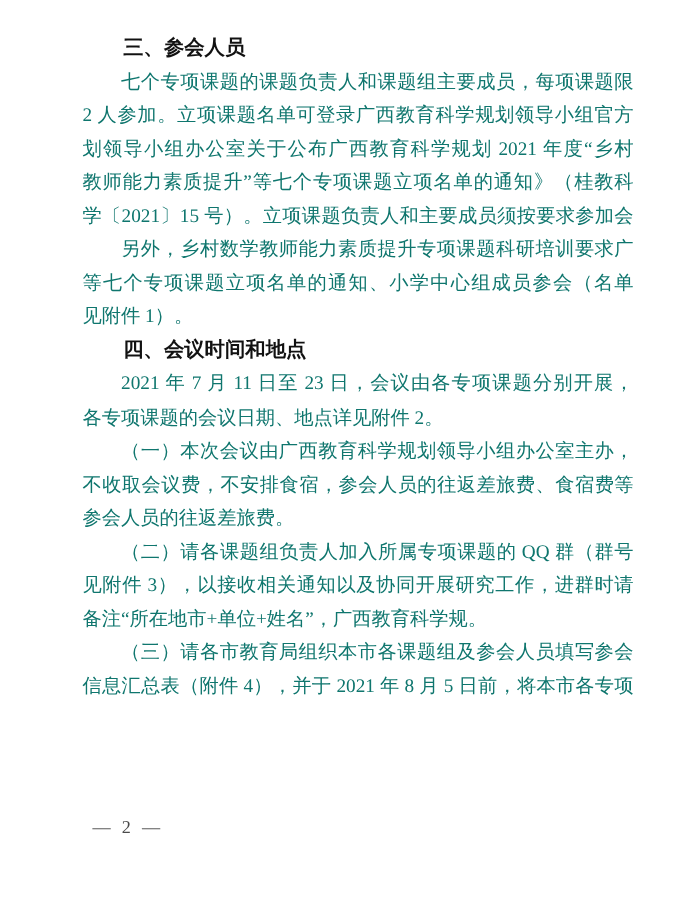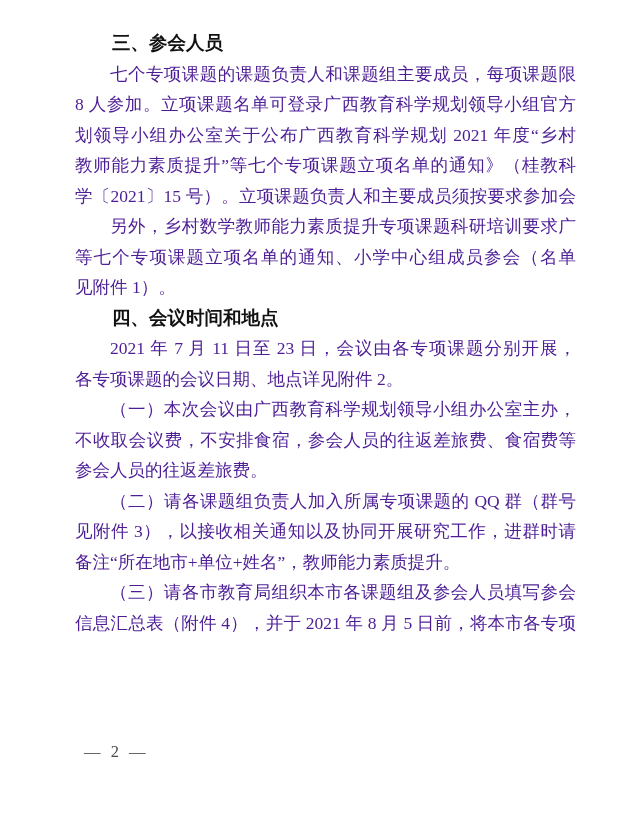--- a/index.html
+++ b/index.html
@@ -17,21 +17,21 @@
   .content {
     position: absolute;
     left: 75px;
     top: 28px;
     width: 501px;
   }
   .line {
     font-family: "Liberation Serif", "DejaVu Serif", serif;
     font-size: 17.5px;
     line-height: 30.5px;
-    color: #4c1d95;
+    color: #0f766e;
     text-align: justify;
     white-space: normal;
   }
   .line.j {
     text-align-last: justify;
   }
   .line.i {
     text-indent: 2em;
   }
   .line.h {
@@ -51,33 +51,33 @@
     letter-spacing: 3px;
   }
 </style>
 </head>
 <body>
 
 <div class="page">
   <div class="content">
     <div class="line h i">三、参会人员</div>
     <div class="line j i">七个专项课题的课题负责人和课题组主要成员，每项课题限</div>
-    <div class="line j">8 人参加。立项课题名单可登录广西教育科学规划领导小组官方</div>
+    <div class="line j">2 人参加。立项课题名单可登录广西教育科学规划领导小组官方</div>
     <div class="line j">划领导小组办公室关于公布广西教育科学规划 2021 年度“乡村</div>
     <div class="line j">教师能力素质提升”等七个专项课题立项名单的通知》（桂教科</div>
     <div class="line j">学〔2021〕15 号）。立项课题负责人和主要成员须按要求参加会</div>
     <div class="line j i">另外，乡村数学教师能力素质提升专项课题科研培训要求广</div>
     <div class="line j">等七个专项课题立项名单的通知、小学中心组成员参会（名单</div>
     <div class="line">见附件 1）。</div>
     <div class="line h i">四、会议时间和地点</div>
     <div class="line j i">2021 年 7 月 11 日至 23 日，会议由各专项课题分别开展，</div>
     <div class="line">各专项课题的会议日期、地点详见附件 2。</div>
     <div class="line j i">（一）本次会议由广西教育科学规划领导小组办公室主办，</div>
     <div class="line j">不收取会议费，不安排食宿，参会人员的往返差旅费、食宿费等</div>
     <div class="line">参会人员的往返差旅费。</div>
     <div class="line j i">（二）请各课题组负责人加入所属专项课题的 QQ 群（群号</div>
     <div class="line j">见附件 3），以接收相关通知以及协同开展研究工作，进群时请</div>
-    <div class="line">备注“所在地市+单位+姓名”，教师能力素质提升。</div>
+    <div class="line">备注“所在地市+单位+姓名”，广西教育科学规。</div>
     <div class="line j i">（三）请各市教育局组织本市各课题组及参会人员填写参会</div>
     <div class="line j">信息汇总表（附件 4），并于 2021 年 8 月 5 日前，将本市各专项</div>
   </div>
   <div class="pageno">— 2 —</div>
 </div>
 
 </body></html>

